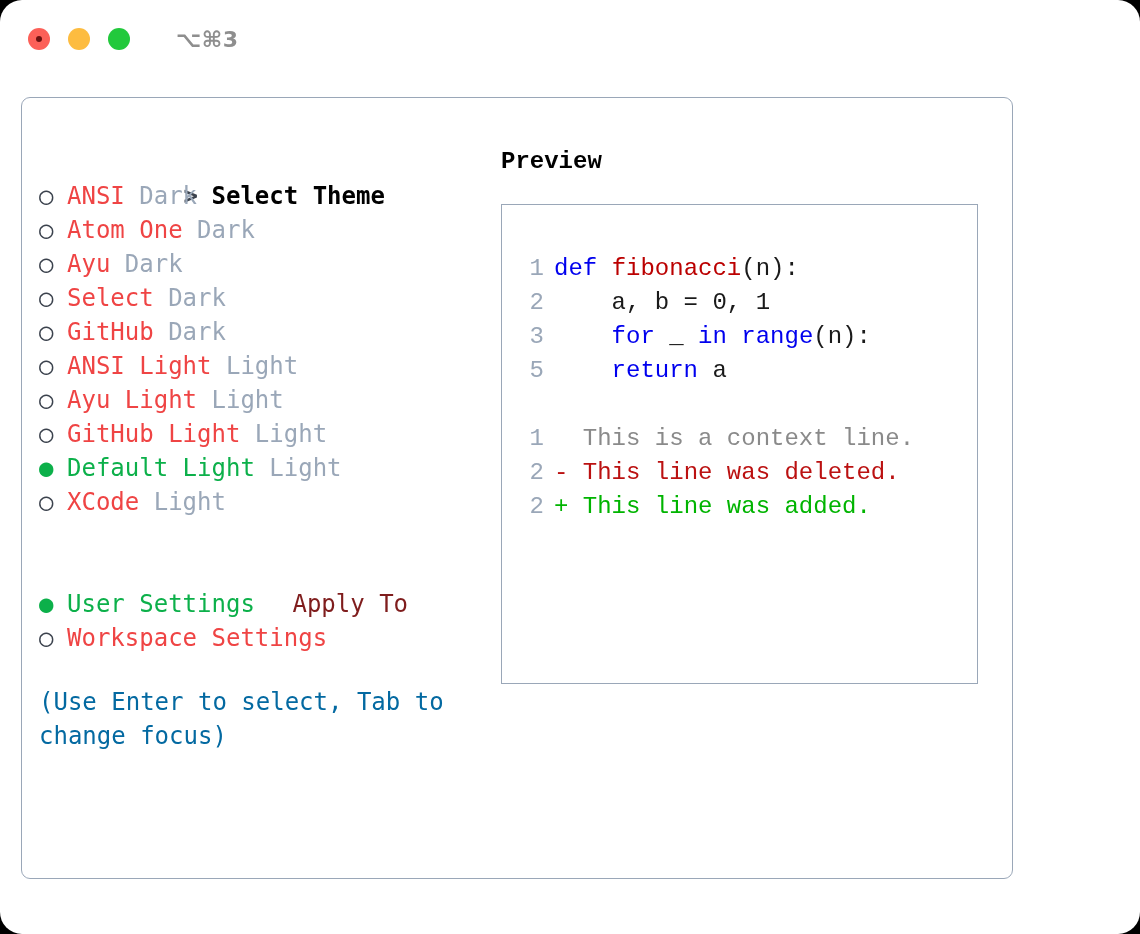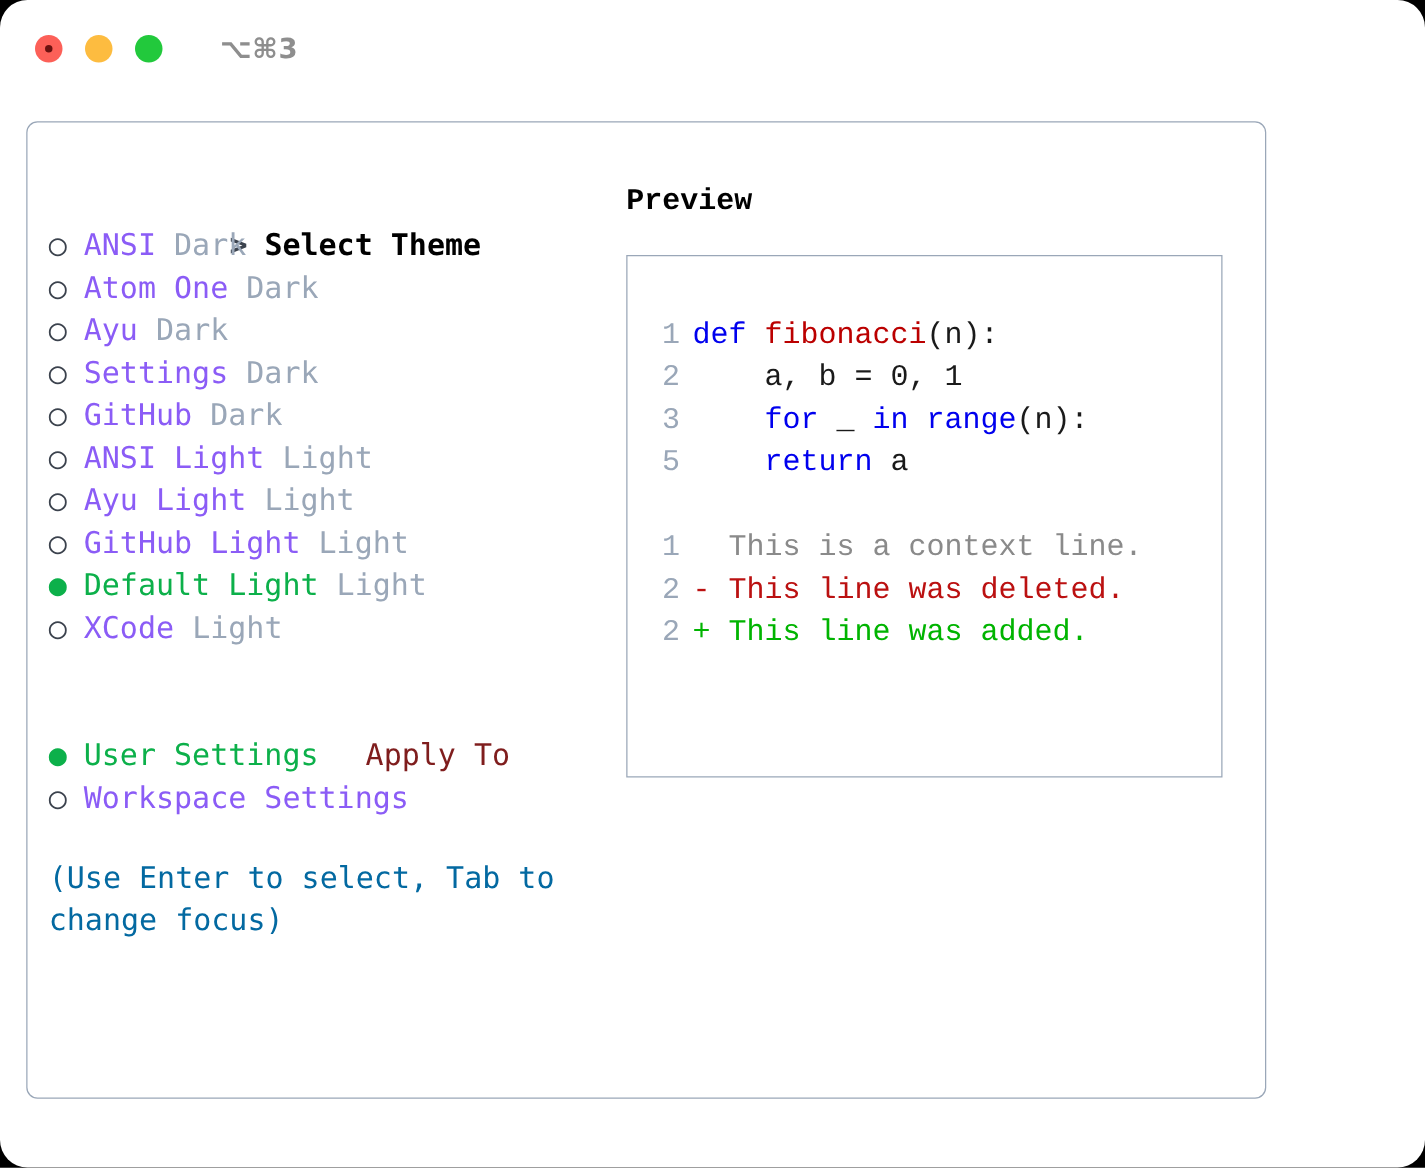--- a/index.html
+++ b/index.html
@@ -101,21 +101,21 @@
     color: #2e3440;
   }
   .row .marker {
     display: inline-block;
     width: 28px;
   }
   .list-header {
     font-weight: bold;
     color: #000000;
   }
-  .theme-name { color: #8b5cf6; }
+  .theme-name { color: #ef4444; }
   .theme-cat  { color: #9aa7b8; }
   .row.selected .theme-name,
   .row.selected .marker { color: #0cb04a; }
   .row.selected .theme-cat { color: #9aa7b8; }
   .marker { color: #3b424d; }
   .row.selected .marker { color: #0cb04a; }
 
   .spacer-row { height: 34px; }
 
   .section-label {
@@ -147,21 +147,21 @@
   }
   #preview-title {
     font-size: 24px;
     line-height: 34px;
     font-weight: bold;
     color: #000000;
   }
   #preview-box {
     margin-top: 25px;
     width: 477px;
-    height: 418px;
+    height: 480px;
     border: 1.6px solid #9aa7b8;
     box-sizing: border-box;
     background: #ffffff;
     position: relative;
   }
   #code-area {
     position: absolute;
     left: 12px;
     top: 47px;
     right: 4px;
@@ -205,21 +205,21 @@
       <div id="theme-column">
 
         <div class="row list-header">
           <span class="marker">&gt;</span><span>Select Theme</span>
         </div>
 
         <div id="theme-items">
             <div class="row"><span class="marker">○</span><span class="theme-name">ANSI</span><span> </span><span class="theme-cat">Dark</span></div>
             <div class="row"><span class="marker">○</span><span class="theme-name">Atom One</span><span> </span><span class="theme-cat">Dark</span></div>
             <div class="row"><span class="marker">○</span><span class="theme-name">Ayu</span><span> </span><span class="theme-cat">Dark</span></div>
-            <div class="row"><span class="marker">○</span><span class="theme-name">Settings</span><span> </span><span class="theme-cat">Dark</span></div>
+            <div class="row"><span class="marker">○</span><span class="theme-name">Select</span><span> </span><span class="theme-cat">Dark</span></div>
             <div class="row"><span class="marker">○</span><span class="theme-name">GitHub</span><span> </span><span class="theme-cat">Dark</span></div>
             <div class="row"><span class="marker">○</span><span class="theme-name">ANSI Light</span><span> </span><span class="theme-cat">Light</span></div>
             <div class="row"><span class="marker">○</span><span class="theme-name">Ayu Light</span><span> </span><span class="theme-cat">Light</span></div>
             <div class="row"><span class="marker">○</span><span class="theme-name">GitHub Light</span><span> </span><span class="theme-cat">Light</span></div>
             <div class="row selected"><span class="marker">●</span><span class="theme-name">Default Light</span><span> </span><span class="theme-cat">Light</span></div>
             <div class="row"><span class="marker">○</span><span class="theme-name">XCode</span><span> </span><span class="theme-cat">Light</span></div>
           </div>
 
         <div class="spacer-row"></div>
 

